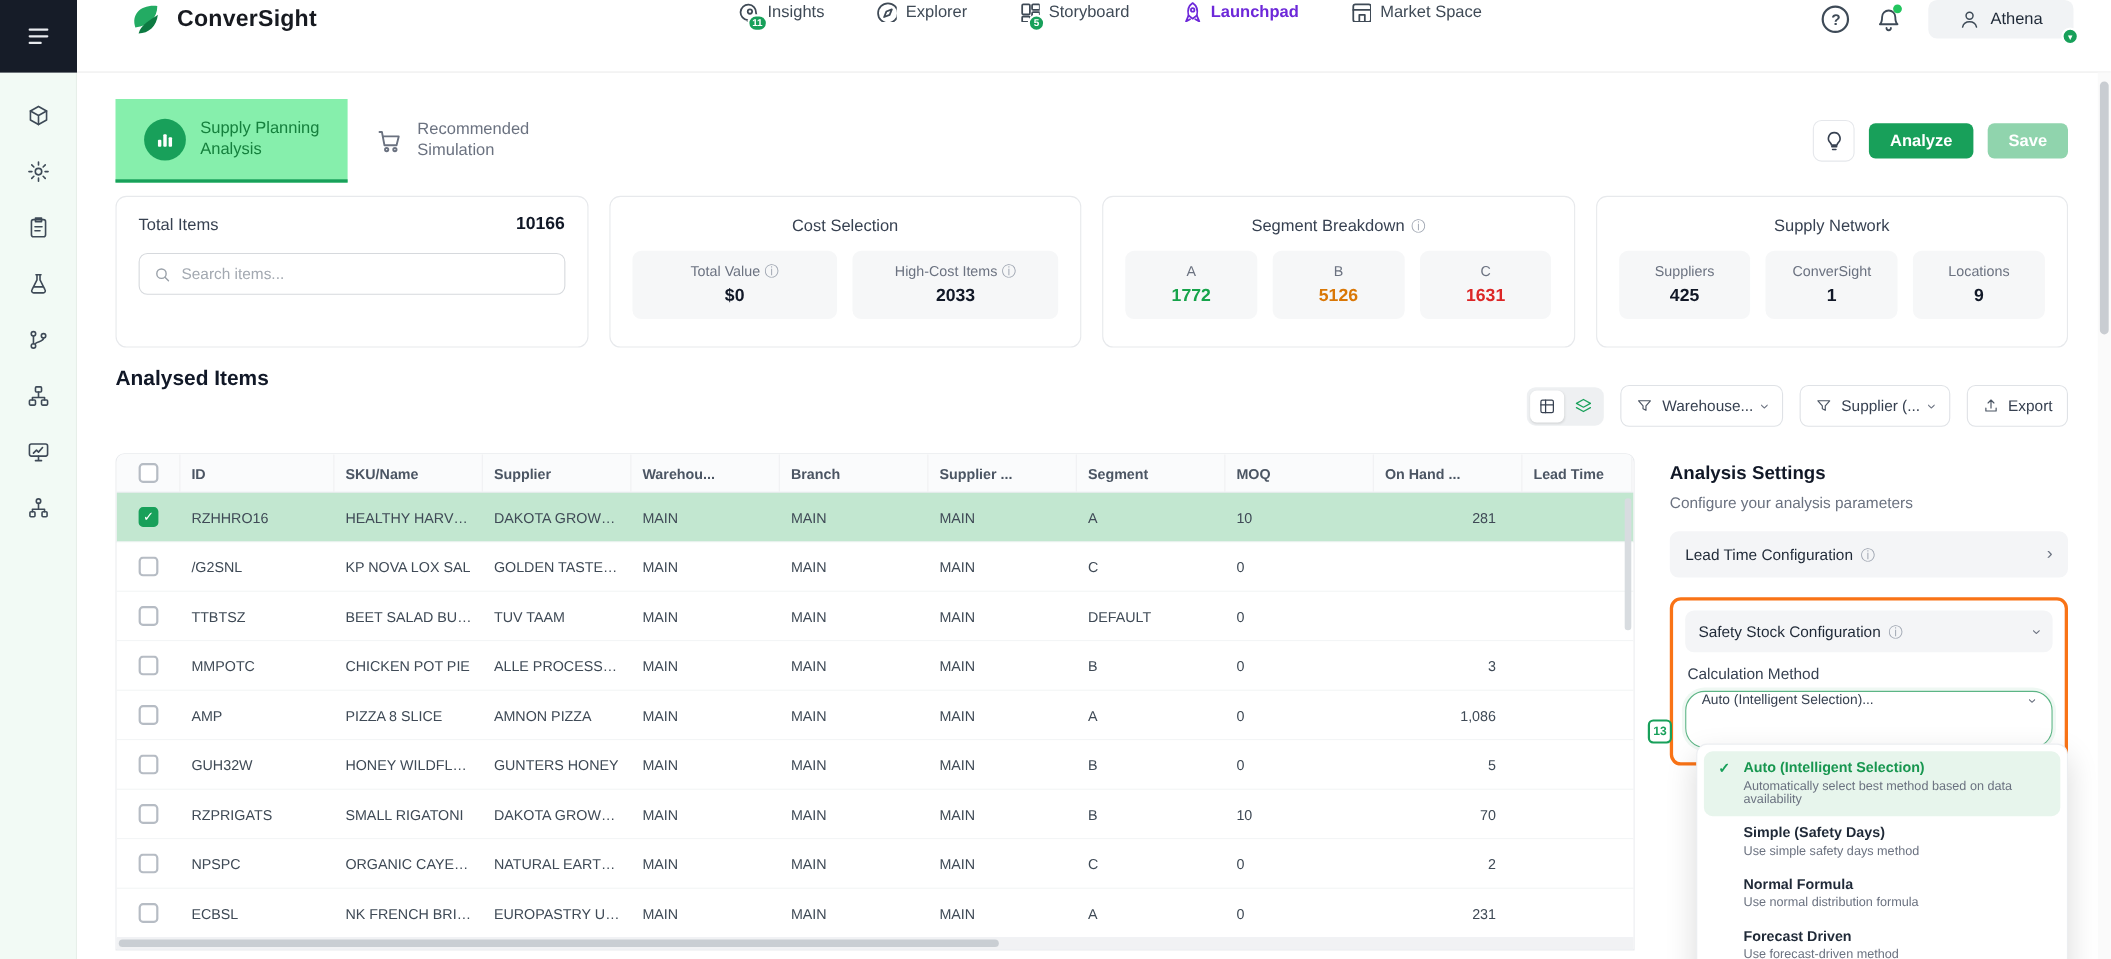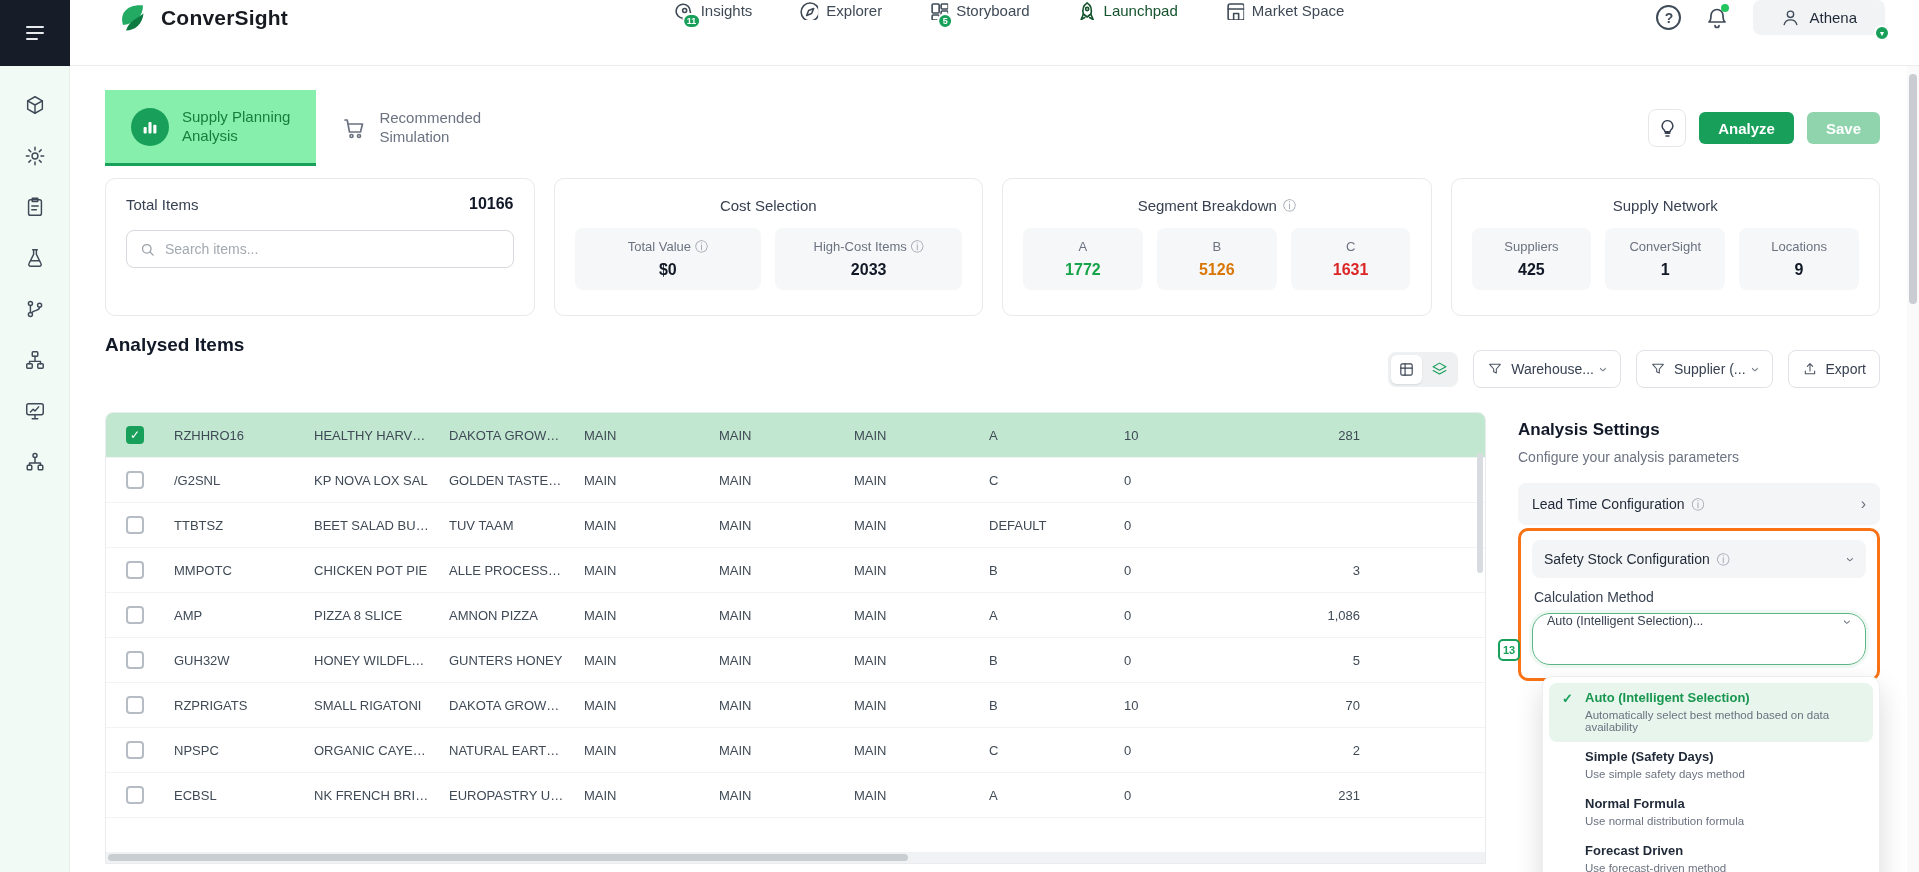--- a/index.html
+++ b/index.html
@@ -15,21 +15,21 @@
   .side-icon svg{width:22px;height:22px;fill:none;stroke:currentColor;stroke-width:1.6;stroke-linecap:round;stroke-linejoin:round}
 
   
   .topbar{position:absolute;left:58px;top:0;right:0;height:66px;background:#fff;border-bottom:1px solid #ececec;display:flex;align-items:flex-start;z-index:5}
   .logo{display:flex;align-items:center;gap:11px;margin-left:56px}
   .logo-mark{width:36px;height:36px}
   .logo-text{font-size:21px;font-weight:bold;color:#171a20;letter-spacing:.2px}
   .nav{position:absolute;left:calc(50% + 20px);transform:translateX(-50%);display:flex;align-items:center;gap:46px}
   .nav-item{position:relative;display:flex;align-items:center;gap:8px;font-size:15px;color:#3f4a56;cursor:pointer;white-space:nowrap}
   .nav-item svg{width:20px;height:20px;fill:none;stroke:currentColor;stroke-width:1.6;stroke-linecap:round;stroke-linejoin:round}
-  .nav-item.active{color:#14532d;font-weight:normal}
+  .nav-item.active{color:#6d28d9;font-weight:bold}
   .nav-badge{position:absolute;left:9px;top:13px;min-width:16px;height:16px;background:#18a05a;border:2px solid #fff;color:#fff;font-size:9px;font-weight:bold;border-radius:9px;display:flex;align-items:center;justify-content:center;padding:0 3px}
   .topbar-right{margin-left:auto;margin-right:34px;display:flex;align-items:center;gap:24px}
   .help-icon{width:25px;height:25px;border:2px solid #3e4a57;border-radius:50%;display:flex;align-items:center;justify-content:center;font-size:14px;font-weight:bold;color:#3e4a57;cursor:pointer}
   .bell{position:relative;width:24px;height:24px;cursor:pointer}
   .bell svg{width:24px;height:24px;fill:none;stroke:#3e4a57;stroke-width:1.7;stroke-linecap:round;stroke-linejoin:round}
   .bell .dot{position:absolute;right:0;top:-2px;width:8px;height:8px;border-radius:50%;background:#22c55e}
   .user-chip{position:relative;display:flex;align-items:center;gap:9px;background:#f1f3f5;border-radius:8px;padding:8px 28px;font-size:15px;color:#1f2937;cursor:pointer}
   .user-chip svg{width:19px;height:19px;fill:none;stroke:#3e4a57;stroke-width:1.7;stroke-linecap:round;stroke-linejoin:round}
   .user-chip .chip-badge{position:absolute;right:-5px;bottom:-6px;width:16px;height:16px;border-radius:50%;background:#18a05a;color:#fff;font-size:8px;display:flex;align-items:center;justify-content:center;border:2px solid #fff}
 
@@ -101,21 +101,21 @@
   .t-vscroll{position:absolute;right:2px;top:40px;width:6px;height:120px;background:#d8dce0;border-radius:3px;cursor:pointer}
   .t-hscroll{position:absolute;left:0;right:0;bottom:0;height:11px;background:#f1f2f4}
   .t-hscroll .thumb{position:absolute;left:2px;top:2px;height:7px;width:58%;background:#c9ced3;border-radius:4px;cursor:pointer}
 
   
   .panel{position:absolute;left:1448px;top:354px;width:362px}
   .panel-title{font-size:17px;font-weight:bold;color:#111827}
   .panel-sub{margin-top:9px;font-size:14px;color:#6b7280}
   .config-bar{margin-top:18px;height:42px;background:#f4f5f7;border-radius:8px;display:flex;align-items:center;padding:0 14px;gap:7px;font-size:14px;color:#1f2937;cursor:pointer}
   .config-bar .arrow{margin-left:auto;color:#6b7280;font-size:16px}
-  .highlight-box{margin-top:3px;border:3px solid #f97316;border-radius:10px;padding:9px 11px 13px;position:relative;background:#fff}
+  .highlight-box{margin-top:18px;border:3px solid #f97316;border-radius:10px;padding:9px 11px 13px;position:relative;background:#fff}
   .inner-bar{height:38px;background:#f4f5f7;border-radius:8px;display:flex;align-items:center;padding:0 12px;gap:7px;font-size:14px;color:#1f2937;cursor:pointer}
   .inner-bar .arrow{margin-left:auto;color:#6b7280;font-size:15px;transform:rotate(90deg)}
   .calc-label{margin-top:11px;font-size:14px;color:#374151;padding-left:2px}
   .select{margin-top:8px;height:52px;border:1px solid #5cb585;border-radius:18px;display:flex;align-items:flex-start;padding:0 14px;font-size:12.5px;color:#374151;cursor:pointer;box-shadow:0 0 0 3px rgba(24,160,90,.07)}
   .select .arrow{margin-left:auto;color:#6b7280;font-size:14px;transform:rotate(90deg)}
   .step-badge{position:absolute;left:-23px;top:108px;width:22px;height:22px;background:#fff;border:2px solid #18a05a;border-radius:5px;color:#18a05a;font-size:11px;font-weight:bold;display:flex;align-items:center;justify-content:center}
 
   
   .dropdown{position:absolute;left:1472px;top:610px;width:338px;background:#fff;border:1px solid #eceef1;border-radius:10px;box-shadow:0 12px 28px rgba(0,0,0,.15);padding:6px;z-index:10}
   .opt{position:relative;padding:7px 12px 9px 36px;border-radius:8px;cursor:pointer}
@@ -395,20 +395,35 @@
         <div class="filter-pill">
           <svg viewBox="0 0 24 24">
               <path d="M12 15V4M8 8l4-4 4 4M5 15v4h14v-4"></path>
             </svg>
           <span>Export</span>
         </div>
       </div>
     </div>
 
     <div class="table-wrap">
+      <div class="thead">
+        <div class="th col-0">
+            <span class="cb"></span>
+          </div>
+      <div class="th col-1">ID</div>
+          <div class="th col-2">SKU/Name</div>
+          <div class="th col-3">Supplier</div>
+          <div class="th col-4">Warehou...</div>
+          <div class="th col-5">Branch</div>
+          <div class="th col-6">Supplier ...</div>
+          <div class="th col-7">Segment</div>
+          <div class="th col-8">MOQ</div>
+          <div class="th col-9">On Hand ...</div>
+          <div class="th col-10">Lead Time</div>
+        </div>
       <div>
           <div class="tr selected">
             <div class="td col-0">
               <span class="cb checked">✓</span>
             </div>
             <div class="td col-1">RZHHRO16</div>
             <div class="td col-2">HEALTHY HARVEST</div>
             <div class="td col-3">DAKOTA GROWER</div>
             <div class="td col-4">MAIN</div>
             <div class="td col-5">MAIN</div>

